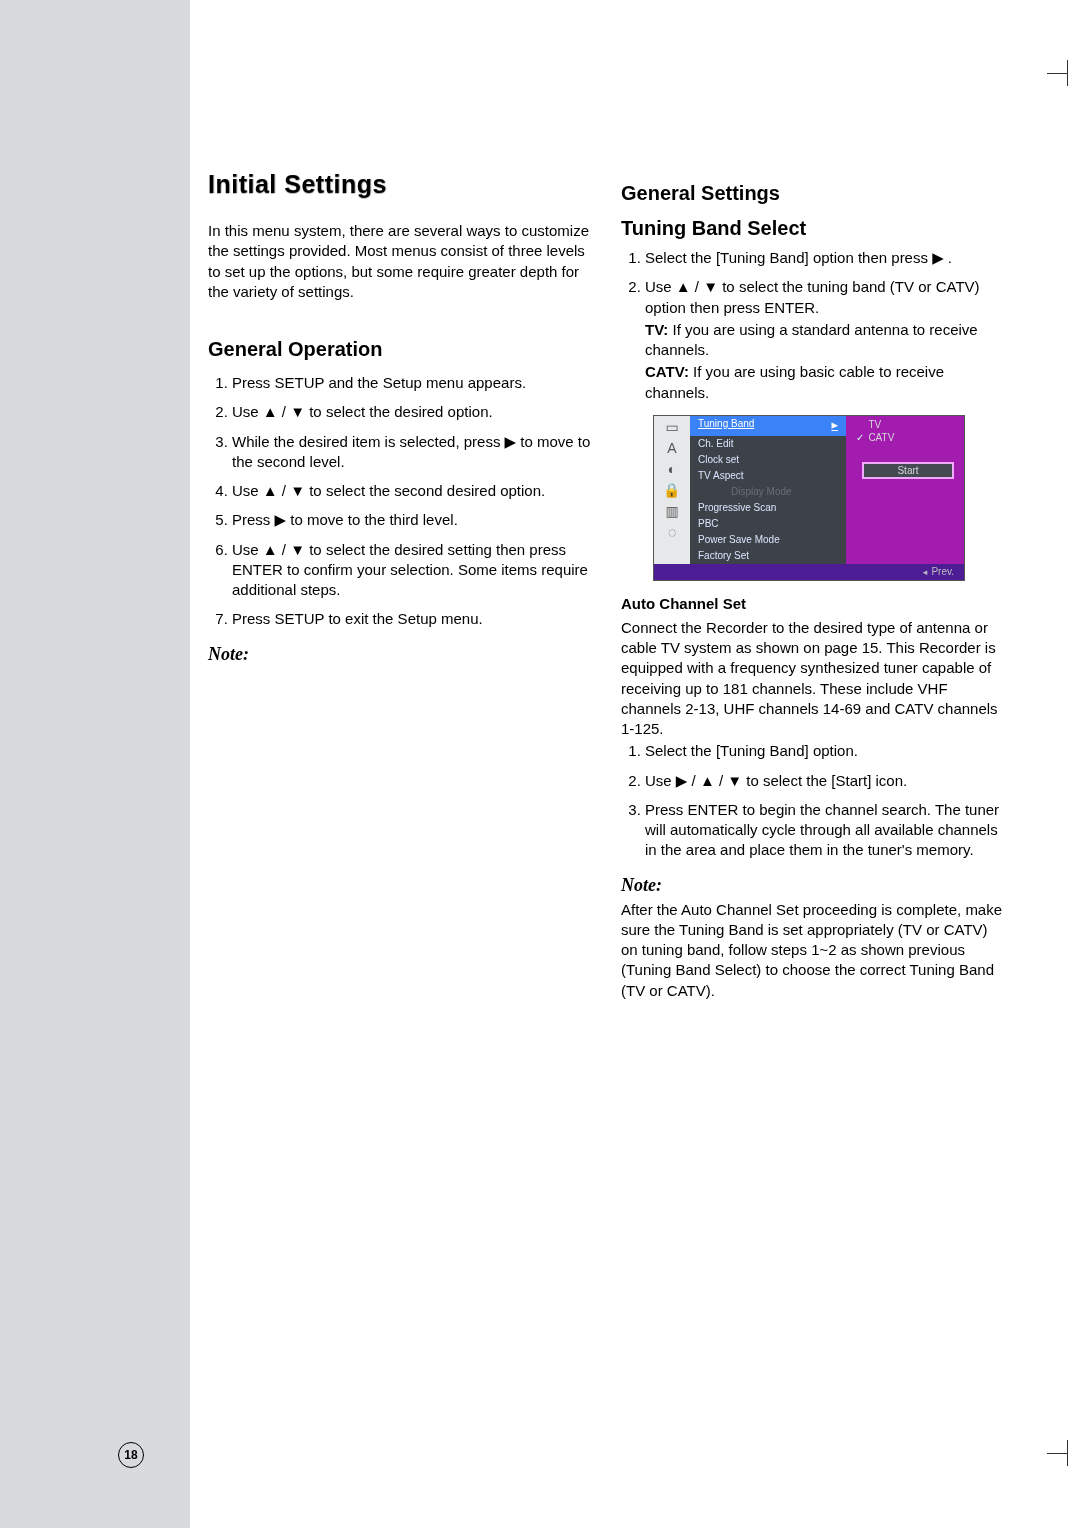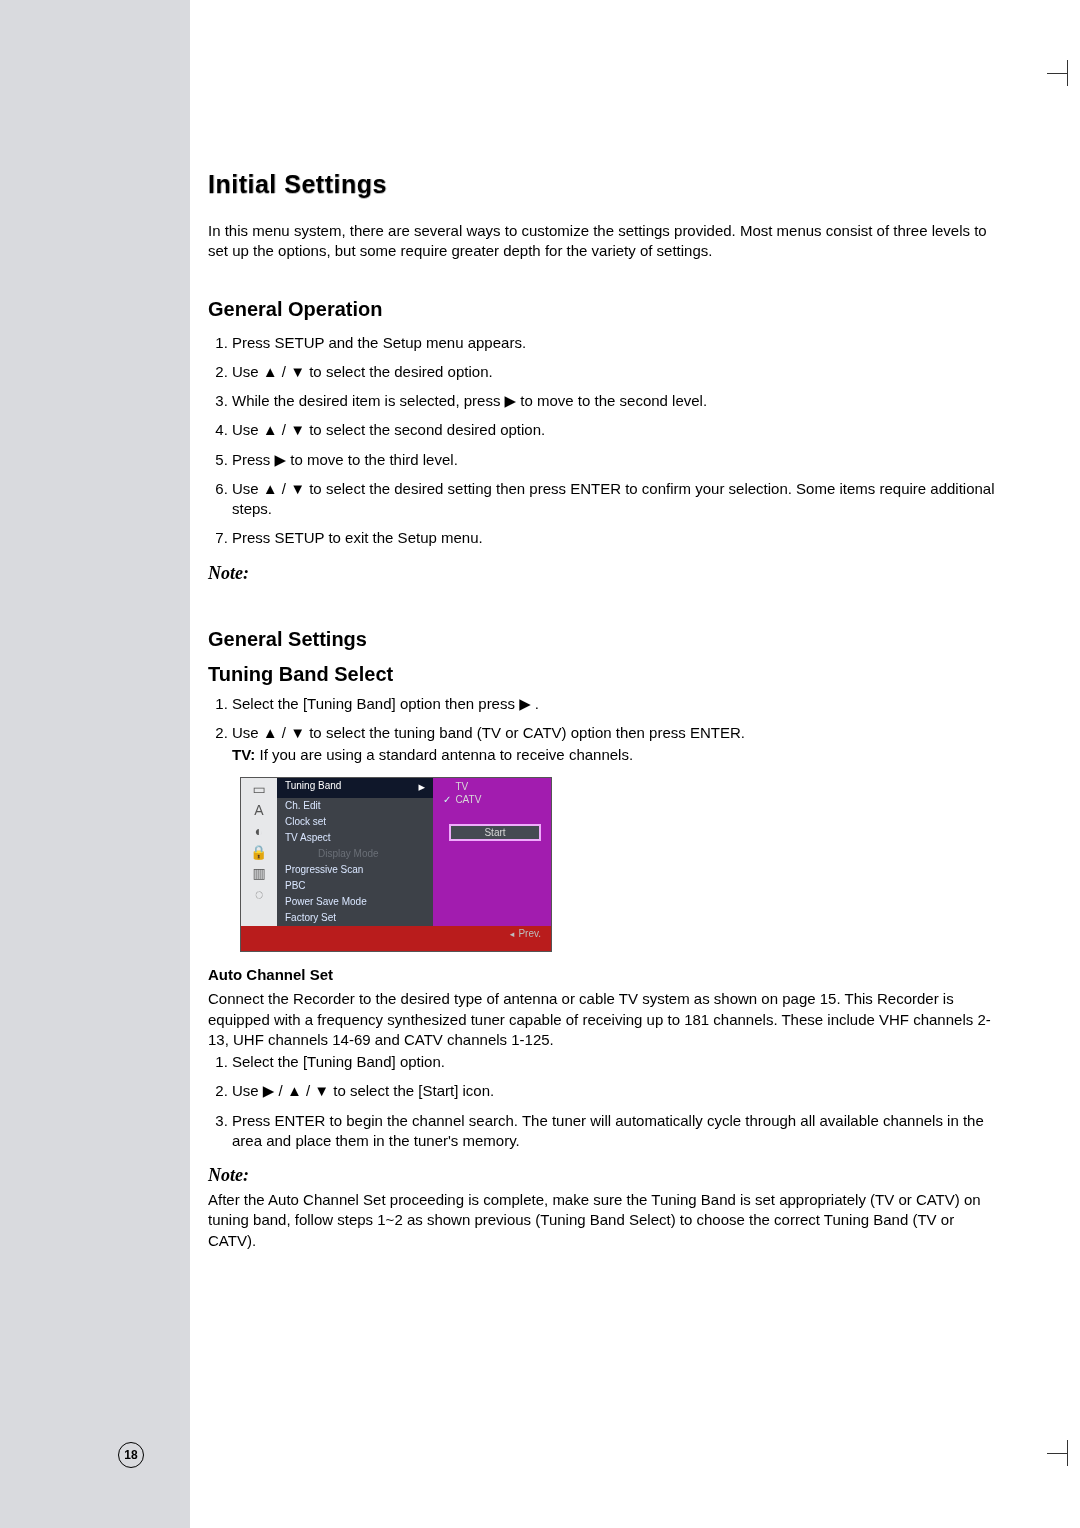--- a/index.html
+++ b/index.html
@@ -26,21 +26,21 @@
     width: 26px; height: 26px; border-radius: 50%;
     border: 1.5px solid #000;
     font-size: 12px; font-weight: bold;
     display: flex; align-items: center; justify-content: center;
   }
   .content {
     position: absolute;
     left: 190px; top: 0;
     width: 870px; padding: 170px 54px 0 18px;
   }
-  .cols { display: flex; gap: 28px; flex-direction: column; }
+  .cols { display: flex; gap: 28px; }
   .col { flex: 1 1 0; }
   h1.title {
     font-size: 25px; font-weight: bold; letter-spacing: 0.5px;
     color: #000; text-shadow: 1px 0 0 #bbb, 0 1px 0 #bbb;
     margin-bottom: 22px;
   }
   p.intro { font-size: 15px; line-height: 1.35; margin-bottom: 36px; }
   h2.sec { font-size: 20px; font-weight: bold; margin-bottom: 12px; }
   h3.sub { font-size: 20px; font-weight: bold; margin: 0 0 8px 0; }
   h4.sub2 { font-size: 15px; font-weight: bold; margin: 14px 0 6px 0; }
@@ -56,27 +56,27 @@
     margin: 12px auto 0 32px;
     width: 312px; background: #3a3e44; padding: 1px;
     font-size: 10px; color: #d7d7d7;
     box-shadow: 0 0 0 1px #555 inset;
   }
   .osd-row { display: flex; }
   .osd-icons { width: 36px; background: #e7e8ea; display: flex; flex-direction: column; align-items: center; padding: 2px 0; }
   .osd-icons .ic { width: 26px; height: 19px; margin: 1px 0; font-size: 14px; text-align: center; color: #555; }
   .osd-mid { width: 156px; background: #3d4148; }
   .osd-mid .mi { padding: 2px 8px; border-bottom: 1px solid rgba(0,0,0,0); color: #d9e6ff; }
-  .osd-mid .mi.sel { background: #0f172a; color: #fff; display: flex; justify-content: space-between; }
+  .osd-mid .mi.sel { background: #3b82f6; color: #fff; display: flex; justify-content: space-between; text-decoration: underline; }
   .osd-mid .mi.disabled { color: #6a6f77; padding-left: 41px; }
   .osd-right { flex: 1; background: #a21caf; padding: 2px 6px; }
   .osd-right .ri { padding: 1px 4px; }
   .osd-right .ri .chk { color: #cfe; margin-right: 4px; }
   .osd-start { margin: 18px 4px 0 10px; border: 2px solid #f0abfc; padding: 1px 0; text-align: center; font-size: 10px; background: #454a52; }
-  .osd-foot { text-align: right; background: #b91c1c; color: #bdbdbd; padding: 2px 10px 12px; font-size: 10px; }
+  .osd-foot { text-align: right; background: #4c1d95; color: #bdbdbd; padding: 2px 10px 3px; font-size: 10px; }
   .osd-foot .tri { font-size: 9px; margin-right: 4px; }
 </style>
 </head>
 <body>
 
 <div class="sidebar"></div>
 <div class="crop-a"></div>
 <div class="crop-b"></div>
 <div class="page-num">18</div>
 
@@ -104,20 +104,23 @@
     <div class="col">
       <h2 class="sec" style="margin-top:12px">General Settings</h2>
 
       <h3 class="sub">Tuning Band Select</h3>
       <ol class="steps">
         <li>Select the [Tuning Band] option then press ▶ .</li>
         <li>
           <span>Use ▲ / ▼ to select the tuning band (TV or CATV)  option then press ENTER.</span>
           <div class="tv-line">
             <b>TV:</b><span> If you are using a standard antenna to receive channels.</span>
+          </div>
+          <div class="catv-line">
+            <b>CATV:</b><span> If you are using basic cable to receive channels.</span>
           </div>
         </li>
       </ol>
 
       <div class="osd">
         <div class="osd-row">
           <div class="osd-icons">
             <div class="ic">▭</div>
             <div class="ic">A</div>
             <div class="ic">◐</div>

